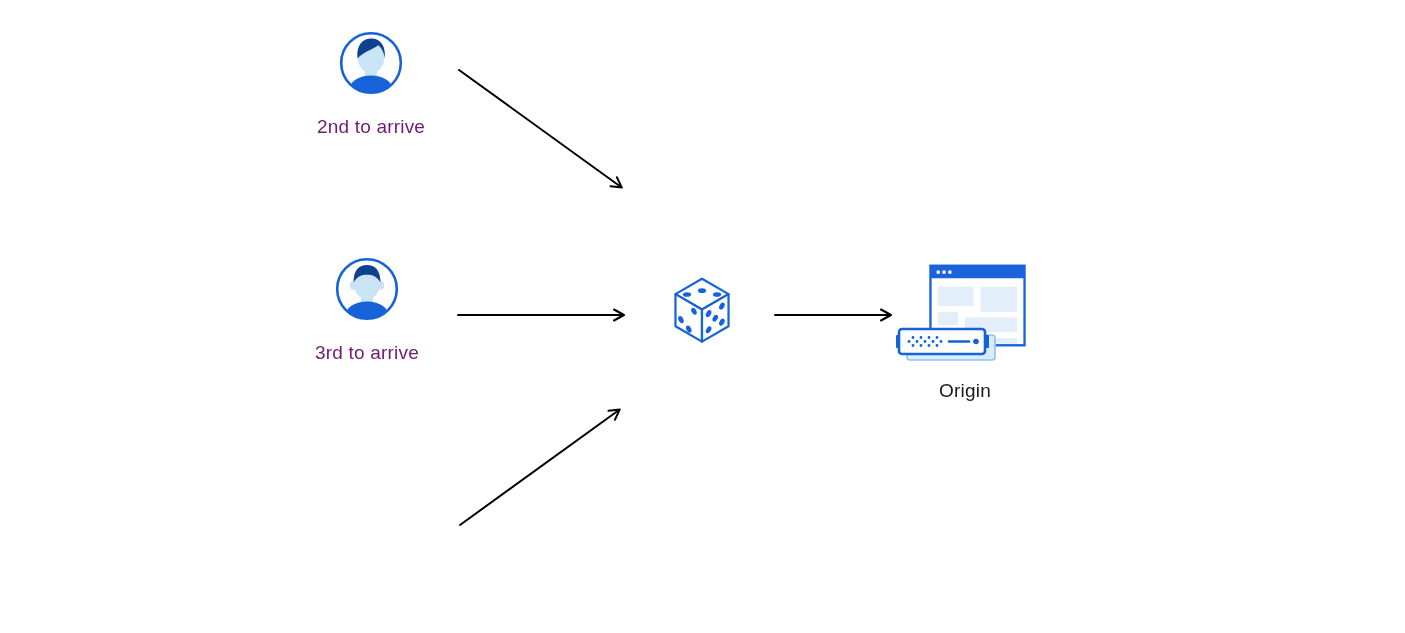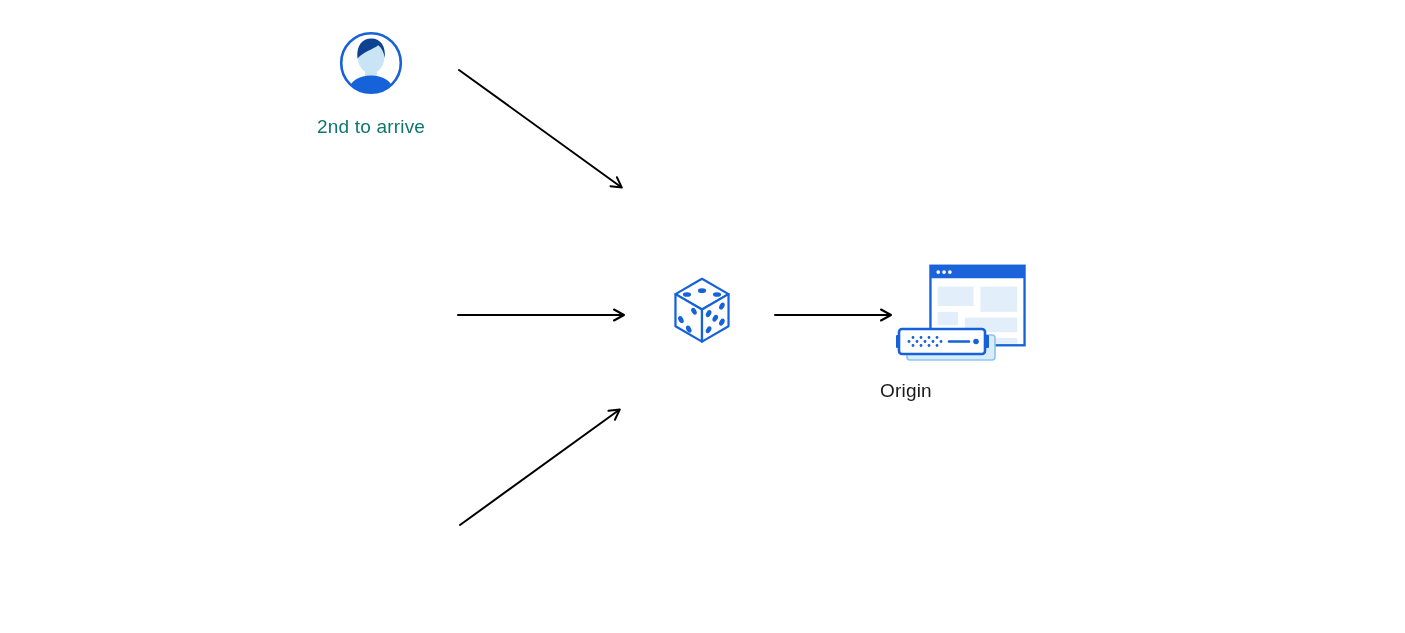--- a/index.html
+++ b/index.html
@@ -13,35 +13,36 @@
   .node {
     position:absolute;
     display:flex;
     flex-direction:column;
     align-items:center;
   }
   .node-label {
     margin-top:21px;
     font-size:19px;
     line-height:19px;
-    color:#0f766e;
+    color:#701a75;
     letter-spacing:0.2px;
     white-space:nowrap;
   }
   .arrow-layer {
     position:absolute;
     left:0; top:0;
     width:1405px; height:633px;
     pointer-events:none;
   }
   .origin-group { position:absolute; left:880px; top:264px; width:170px; height:150px; }
   .origin-window { position:absolute; left:49px; top:0; }
   .origin-server { position:absolute; left:14px; top:60px; }
   .origin-label {
     position:absolute; left:0; top:117px; width:170px;
+    text-align:center;
     font-size:19px; line-height:19px; color:#1a1a1a; letter-spacing:0.2px;
   }
 </style>
 </head>
 <body>
 
 <div class="canvas">
 
   <svg class="arrow-layer" width="1405" height="633" viewBox="0 0 1405 633">
     <defs>
@@ -69,20 +70,40 @@
         <rect x="27" y="33" width="12" height="14" fill="#C9E4F5"></rect>
         <path d="M9,66 C10,51 21,45.5 33,45.5 C45,45.5 56,51 57,66 Z" fill="#1662D9"></path>
         <path d="M33,11.5 C41.5,11.5 46.5,18 46.5,26.5 C46.5,35.5 40.5,43.5 33,43.5 C25.5,43.5 19.5,35.5 19.5,26.5 C19.5,18 24.5,11.5 33,11.5 Z" fill="#C9E4F5"></path>
         <path d="M19.5,28.5 C18,16 24,8.5 33.5,8.5 C43,8.5 47.8,16.5 46.8,28 C45.5,21.5 43.3,17.3 40.3,15.3 C35,19.5 26,21.5 19.5,28.5 Z" fill="#0E4190"></path>
       </g>
       <circle cx="33" cy="33" r="29.8" fill="none" stroke="#1662D9" stroke-width="2.6"></circle>
     </svg>
     <div class="node-label">2nd to arrive</div>
   </div>
 
+  <div class="node" style="left:297px; top:256px; width:140px;">
+    <svg width="66" height="66" viewBox="0 0 66 66">
+      <defs>
+          <clipPath id="clipB">
+            <circle cx="33" cy="33" r="29.6"></circle>
+          </clipPath>
+        </defs>
+      <circle cx="33" cy="33" r="29.8" fill="#ffffff"></circle>
+      <g clip-path="url(#clipB)">
+        <rect x="27" y="33" width="12" height="14" fill="#C9E4F5"></rect>
+        <path d="M9,66 C10,51 21,45.5 33,45.5 C45,45.5 56,51 57,66 Z" fill="#1662D9"></path>
+        <ellipse cx="19" cy="29.5" rx="3.2" ry="4.2" fill="#C9E4F5"></ellipse>
+        <ellipse cx="47" cy="29.5" rx="3.2" ry="4.2" fill="#C9E4F5"></ellipse>
+        <path d="M33,11.5 C41.5,11.5 46.5,18 46.5,26.5 C46.5,35.5 40.5,43.5 33,43.5 C25.5,43.5 19.5,35.5 19.5,26.5 C19.5,18 24.5,11.5 33,11.5 Z" fill="#C9E4F5"></path>
+        <path d="M19.5,26.5 C19.5,14 25,9 33,9 C41,9 46.5,14 46.5,26.5 C43,20.5 38.5,18.8 33,18.8 C27.5,18.8 23,20.5 19.5,26.5 Z" fill="#0E4190"></path>
+      </g>
+      <circle cx="33" cy="33" r="29.8" fill="none" stroke="#1662D9" stroke-width="2.6"></circle>
+    </svg>
+    <div class="node-label">3rd to arrive</div>
+  </div>
 
 
   <div class="node" style="left:667px; top:276px; width:70px;">
     <svg width="70" height="74" viewBox="0 0 100 106">
       <g fill="#ffffff" stroke="#1662D9" stroke-width="3.2" stroke-linejoin="round">
         <path d="M50,4 L88,26 L50,48 L12,26 Z"></path>
         <path d="M12,26 L12,72 L50,94 L50,48 Z"></path>
         <path d="M88,26 L88,72 L50,94 L50,48 Z"></path>
       </g>
       <g fill="#1662D9">

